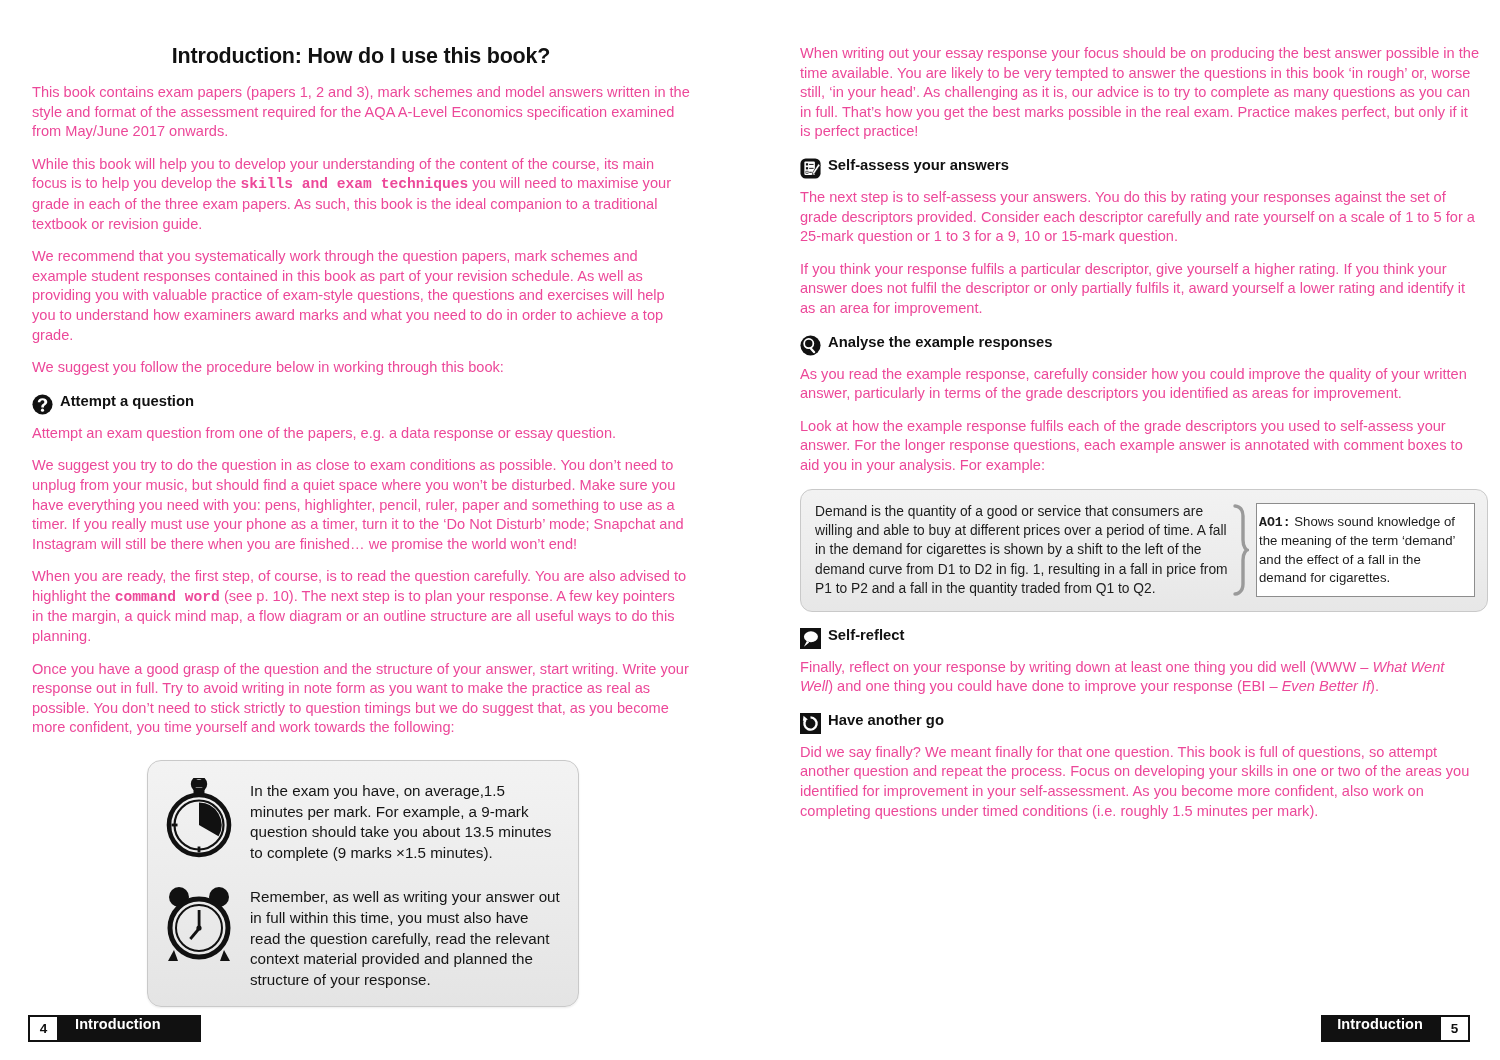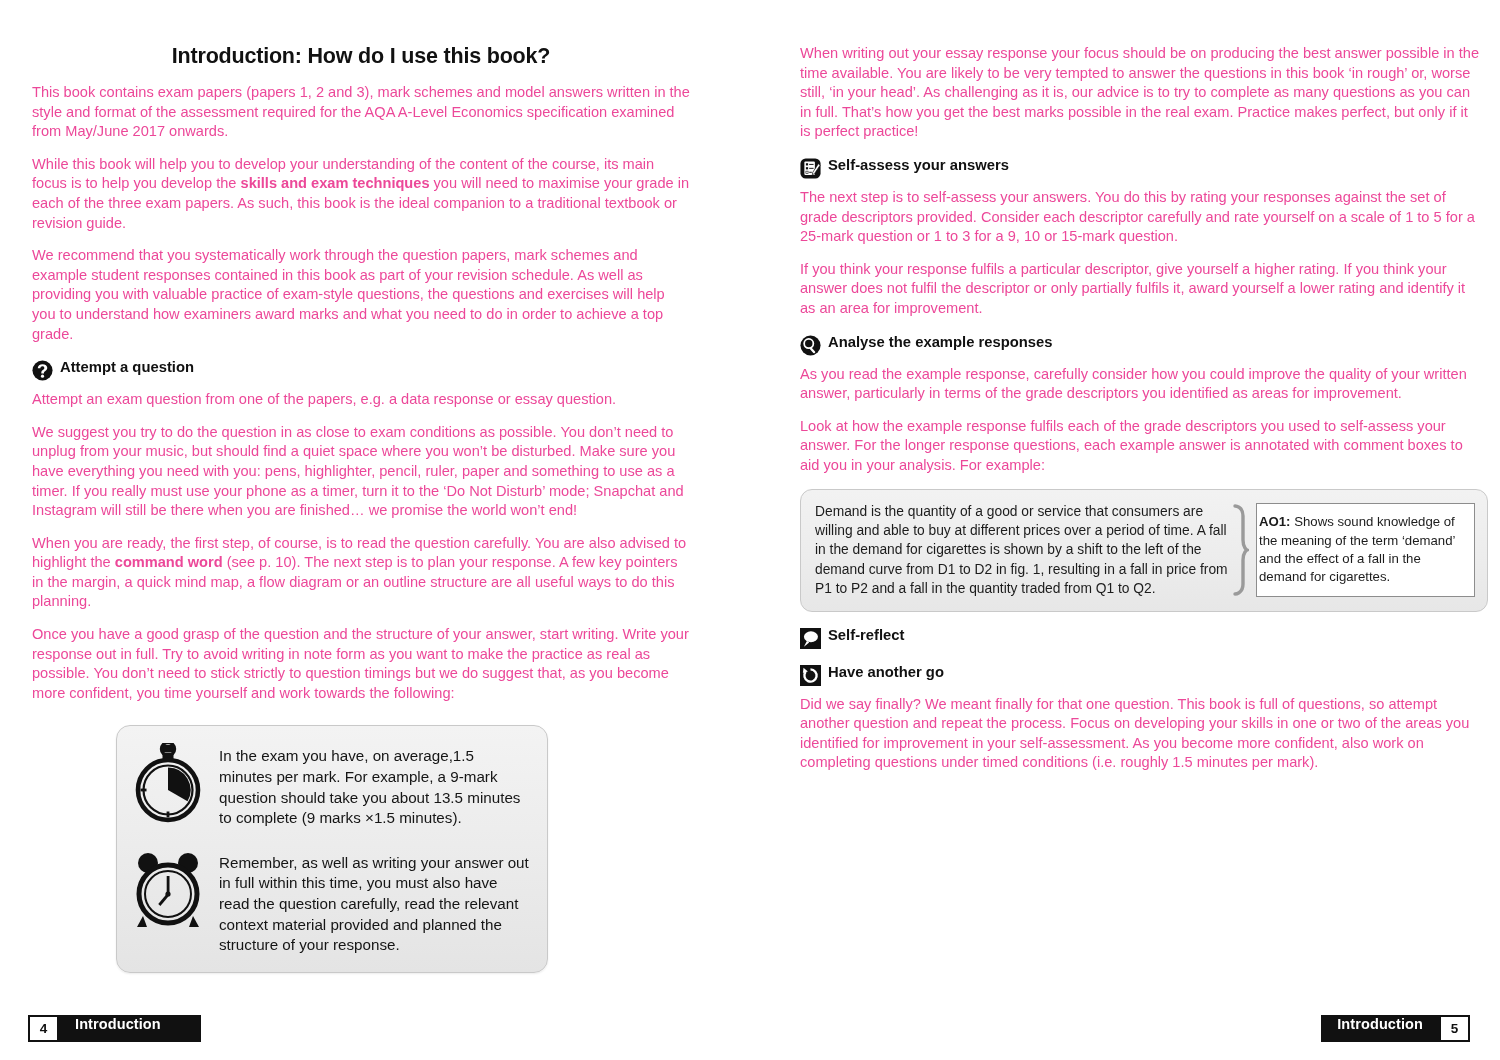--- a/index.html
+++ b/index.html
@@ -43,21 +43,21 @@
 
   p.body-text {
     font-size: 14.6px;
     line-height: 19.6px;
     margin: 0 0 13px 0;
     text-align: left;
     color: #ec4899;
   }
   p.body-text:last-child { margin-bottom: 0; }
 
-  b, strong { font-weight: bold; }
+  b, strong { font-weight: bold; font-family: Liberation Mono, monospace; }
   i, em { font-style: italic; }
 
   
   .section-head {
     display: flex;
     align-items: flex-start;
     gap: 7px;
     margin: 16px 0 9px 0;
   }
   .section-head .head-label {
@@ -71,21 +71,21 @@
     flex: 0 0 auto;
     width: 21px;
     height: 21px;
     position: relative;
     display: inline-block;
   }
   .icon-box svg { display: block; width: 21px; height: 21px; }
 
   
   .callout {
-    margin: 22px 0 0 84px;
+    margin: 22px 0 0 115px;
     width: 432px;
     box-sizing: border-box;
     background: linear-gradient(180deg,#f3f3f3 0%,#ebebeb 55%,#e4e4e4 100%);
     border: 1px solid #c9c9c9;
     border-radius: 14px;
     padding: 16px 16px 16px 14px;
     box-shadow: 0 1px 2px rgba(0,0,0,0.08);
   }
   .callout-row {
     display: flex;
@@ -190,20 +190,21 @@
   <div class="page page-left">
 
     <h1 class="page-title">Introduction: How do I use this book?</h1>
 
     <p class="body-text">This book contains exam papers (papers 1, 2 and 3), mark schemes and model answers written in the style and format of the assessment required for the AQA A-Level Economics specification examined from May/June 2017 onwards.</p>
 
     <p class="body-text"><span>While this book will help you to develop your understanding of the content of the course, its main focus is to help you develop the </span><b>skills and exam techniques</b><span> you will need to maximise your grade in each of the three exam papers. As such, this book is the ideal companion to a traditional textbook or revision guide.</span></p>
 
     <p class="body-text">We recommend that you systematically work through the question papers, mark schemes and example student responses contained in this book as part of your revision schedule. As well as providing you with valuable practice of exam-style questions, the questions and exercises will help you to understand how examiners award marks and what you need to do in order to achieve a top grade.</p>
 
+    <p class="body-text">We suggest you follow the procedure below in working through this book:</p>
 
     <div class="section-head">
       <span class="icon-box">
         <svg viewBox="0 0 48 48" aria-hidden="true">
           <circle cx="24" cy="24" r="23" fill="#111111"></circle>
           <path fill="#ffffff" d="M24 9.5c-6.2 0-10.6 3.6-10.9 9.2h6.1c.2-2.6 1.9-4.2 4.6-4.2 2.6 0 4.4 1.6 4.4 3.8 0 2-.9 3.1-3.3 4.6-2.7 1.7-3.8 3.4-3.6 6.3l.1 1.6h5.9v-1.3c0-2 .8-3.1 3.3-4.6 2.8-1.7 4.3-3.9 4.3-7 0-5.1-4.2-8.4-10.9-8.4z"></path>
           <circle cx="24" cy="37" r="3.6" fill="#ffffff"></circle>
         </svg>
       </span>
       <span class="head-label">Attempt a question</span>
@@ -312,20 +313,21 @@
       <span class="icon-box">
         <svg viewBox="0 0 48 48" aria-hidden="true">
           <rect x="0" y="0" width="48" height="48" fill="#111111"></rect>
           <ellipse cx="25" cy="20" rx="16" ry="12.5" fill="#ffffff"></ellipse>
           <path d="M16 29 L9 43 L21 33 Z" fill="#ffffff"></path>
         </svg>
       </span>
       <span class="head-label">Self-reflect</span>
     </div>
 
+    <p class="body-text"><span>Finally, reflect on your response by writing down at least one thing you did well (WWW – </span><i>What Went Well</i><span>) and one thing you could have done to improve your response (EBI – </span><i>Even Better If</i><span>).</span></p>
 
     <div class="section-head">
       <span class="icon-box">
         <svg viewBox="0 0 48 48" aria-hidden="true">
           <rect x="0" y="0" width="48" height="48" fill="#111111"></rect>
           <path d="M24 10 A14 14 0 1 1 12.8 15.6" fill="none" stroke="#ffffff" stroke-width="5.4" stroke-linecap="butt"></path>
           <path d="M8 6 L18 15 L6.5 18 Z" fill="#ffffff"></path>
         </svg>
       </span>
       <span class="head-label">Have another go</span>

